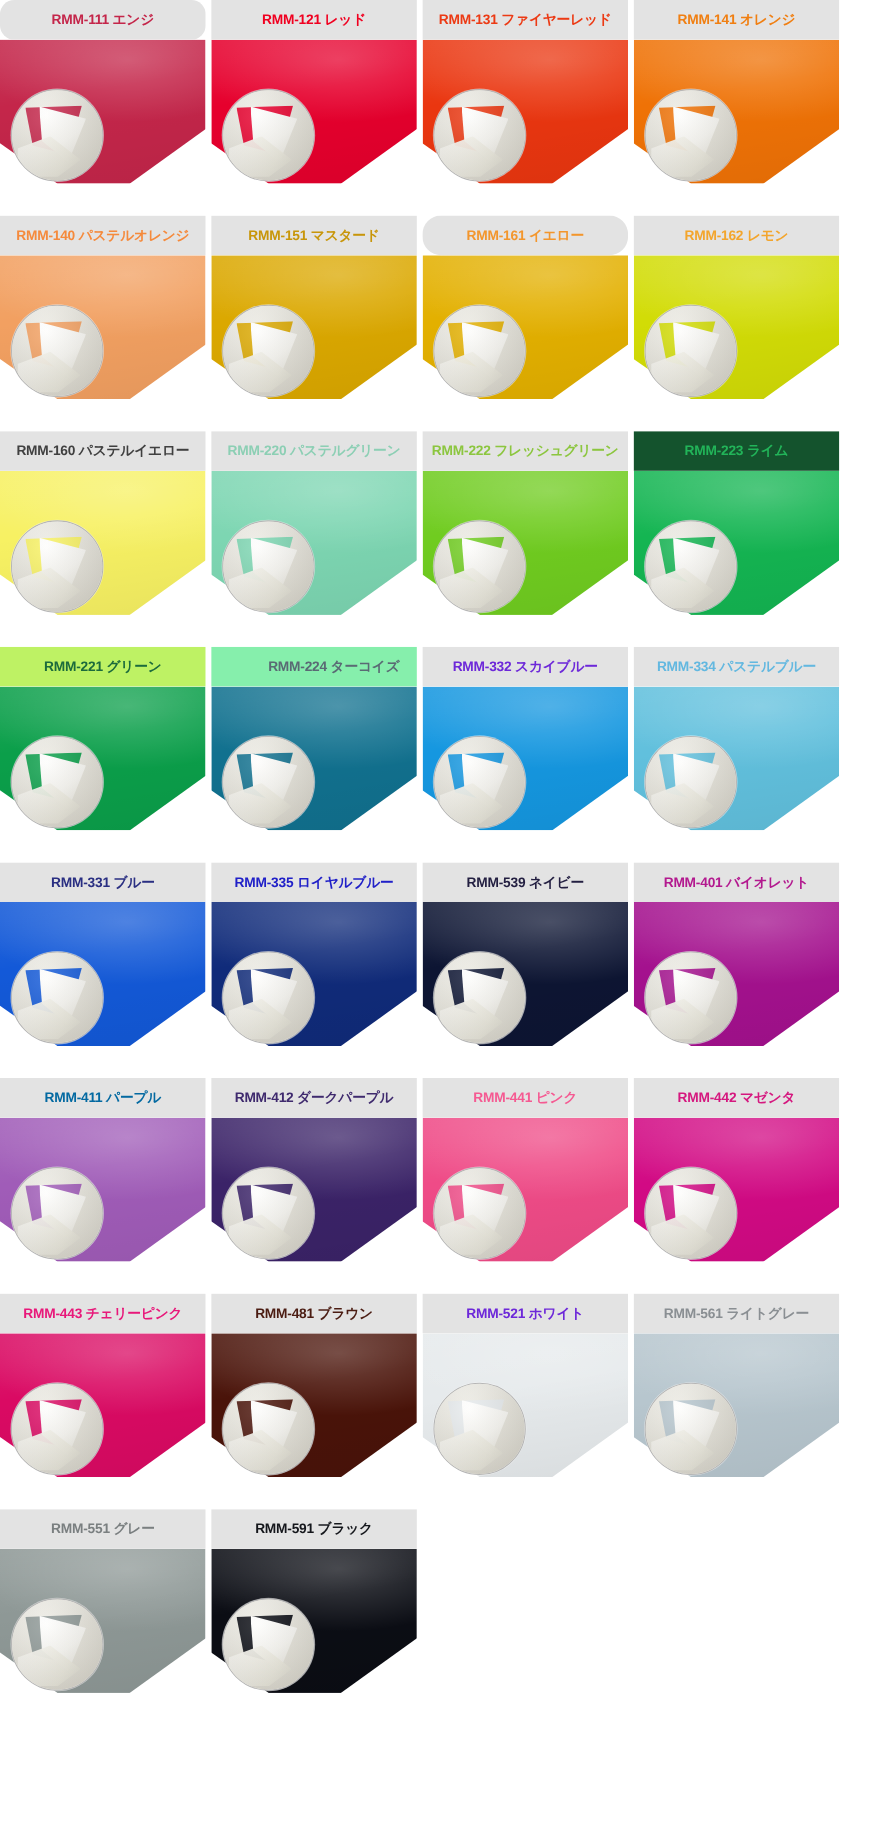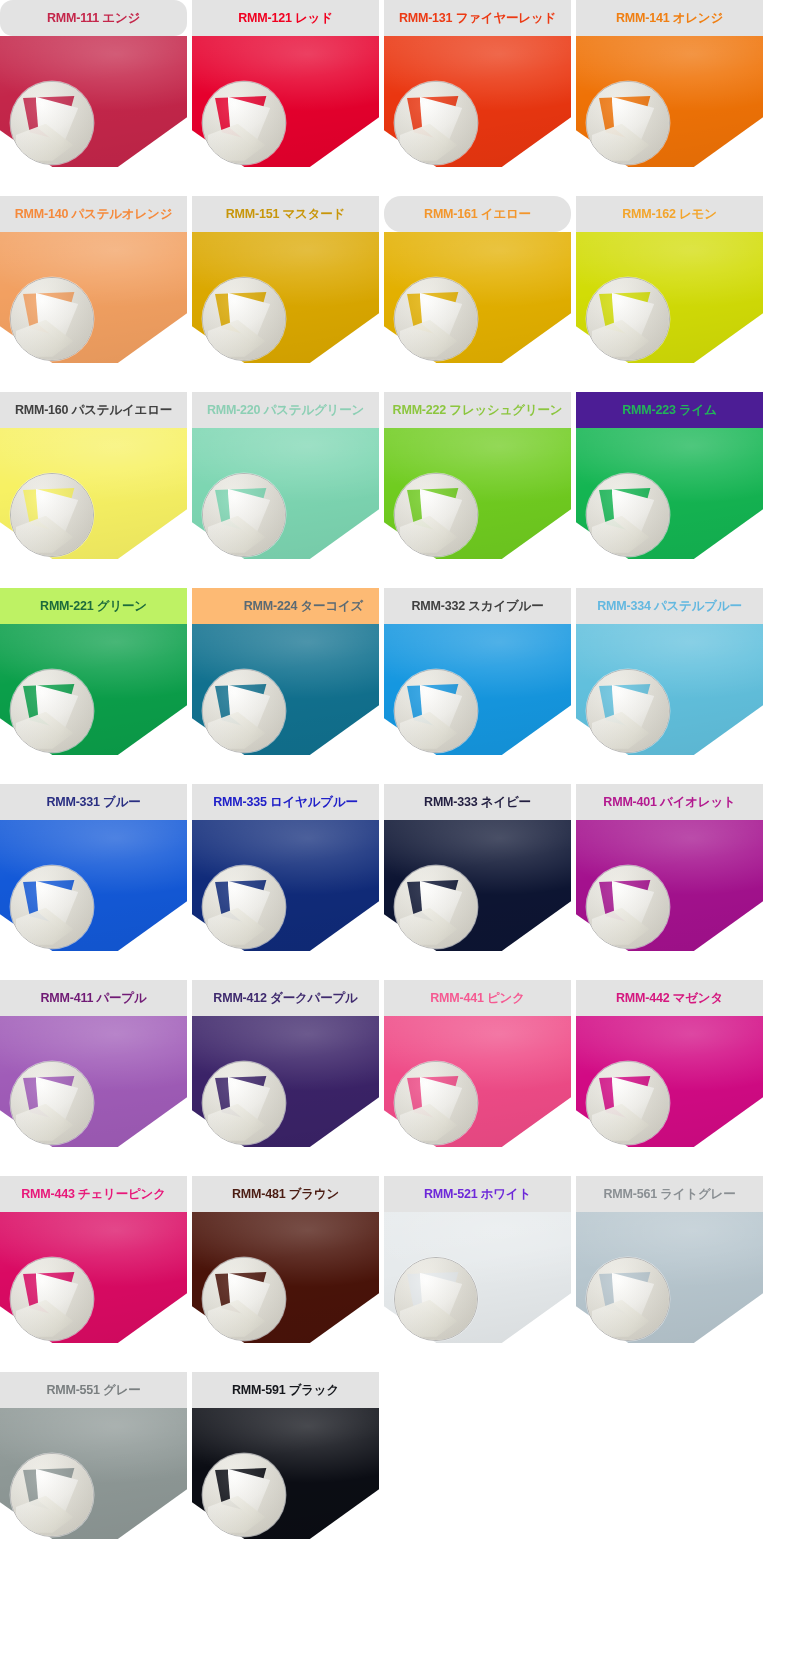--- a/index.html
+++ b/index.html
@@ -316,21 +316,21 @@
       <div class="inset">
         <div class="paper"></div>
         <div class="film" style="background: rgb(112, 204, 32);"></div>
         <div class="film-lift"></div>
         <div class="paper-fold"></div>
         <div class="film-shade"></div>
       </div>
     </div>
   </div>
     <div class="swatch-card">
-    <div class="swatch-header" style="background: #4c1d95; justify-content: center;">
+    <div class="swatch-header" style="background: #14532d; justify-content: center;">
       <span class="swatch-label" style="color: rgb(34, 180, 89);">RMM-223 ライム</span>
     </div>
     <div class="swatch-body">
       <div class="sheet" style="background: rgb(20, 181, 82);">
         <div class="gloss"></div>
       </div>
       <div class="inset">
         <div class="paper"></div>
         <div class="film" style="background: rgb(20, 181, 82);"></div>
         <div class="film-lift"></div>
@@ -350,39 +350,39 @@
       <div class="inset">
         <div class="paper"></div>
         <div class="film" style="background: rgb(11, 159, 74);"></div>
         <div class="film-lift"></div>
         <div class="paper-fold"></div>
         <div class="film-shade"></div>
       </div>
     </div>
   </div>
     <div class="swatch-card">
-    <div class="swatch-header" style="background: #fdba74; padding-left: 36px;">
+    <div class="swatch-header" style="background: #86efac; padding-left: 36px;">
       <span class="swatch-label" style="color: rgb(90, 106, 116);">RMM-224 ターコイズ</span>
     </div>
     <div class="swatch-body">
       <div class="sheet" style="background: rgb(17, 113, 143);">
         <div class="gloss"></div>
       </div>
       <div class="inset">
         <div class="paper"></div>
         <div class="film" style="background: rgb(17, 113, 143);"></div>
         <div class="film-lift"></div>
         <div class="paper-fold"></div>
         <div class="film-shade"></div>
       </div>
     </div>
   </div>
     <div class="swatch-card">
     <div class="swatch-header" style="background: rgb(227, 227, 227);">
-      <span class="swatch-label" style="color: #404040;">RMM-332 スカイブルー</span>
+      <span class="swatch-label" style="color: #6d28d9;">RMM-332 スカイブルー</span>
     </div>
     <div class="swatch-body">
       <div class="sheet" style="background: rgb(21, 151, 224);">
         <div class="gloss"></div>
       </div>
       <div class="inset">
         <div class="paper"></div>
         <div class="film" style="background: rgb(21, 151, 224);"></div>
         <div class="film-lift"></div>
         <div class="paper-fold"></div>
@@ -436,21 +436,21 @@
         <div class="paper"></div>
         <div class="film" style="background: rgb(16, 43, 122);"></div>
         <div class="film-lift"></div>
         <div class="paper-fold"></div>
         <div class="film-shade"></div>
       </div>
     </div>
   </div>
     <div class="swatch-card">
     <div class="swatch-header" style="background: rgb(227, 227, 227);">
-      <span class="swatch-label" style="color: rgb(35, 31, 65);">RMM-333 ネイビー</span>
+      <span class="swatch-label" style="color: rgb(35, 31, 65);">RMM-539 ネイビー</span>
     </div>
     <div class="swatch-body">
       <div class="sheet" style="background: rgb(13, 21, 51);">
         <div class="gloss"></div>
       </div>
       <div class="inset">
         <div class="paper"></div>
         <div class="film" style="background: rgb(13, 21, 51);"></div>
         <div class="film-lift"></div>
         <div class="paper-fold"></div>
@@ -470,21 +470,21 @@
         <div class="paper"></div>
         <div class="film" style="background: rgb(164, 17, 142);"></div>
         <div class="film-lift"></div>
         <div class="paper-fold"></div>
         <div class="film-shade"></div>
       </div>
     </div>
   </div>
     <div class="swatch-card">
     <div class="swatch-header" style="background: rgb(227, 227, 227);">
-      <span class="swatch-label" style="color: #701a75;">RMM-411 パープル</span>
+      <span class="swatch-label" style="color: #0369a1;">RMM-411 パープル</span>
     </div>
     <div class="swatch-body">
       <div class="sheet" style="background: rgb(160, 92, 184);">
         <div class="gloss"></div>
       </div>
       <div class="inset">
         <div class="paper"></div>
         <div class="film" style="background: rgb(160, 92, 184);"></div>
         <div class="film-lift"></div>
         <div class="paper-fold"></div>

